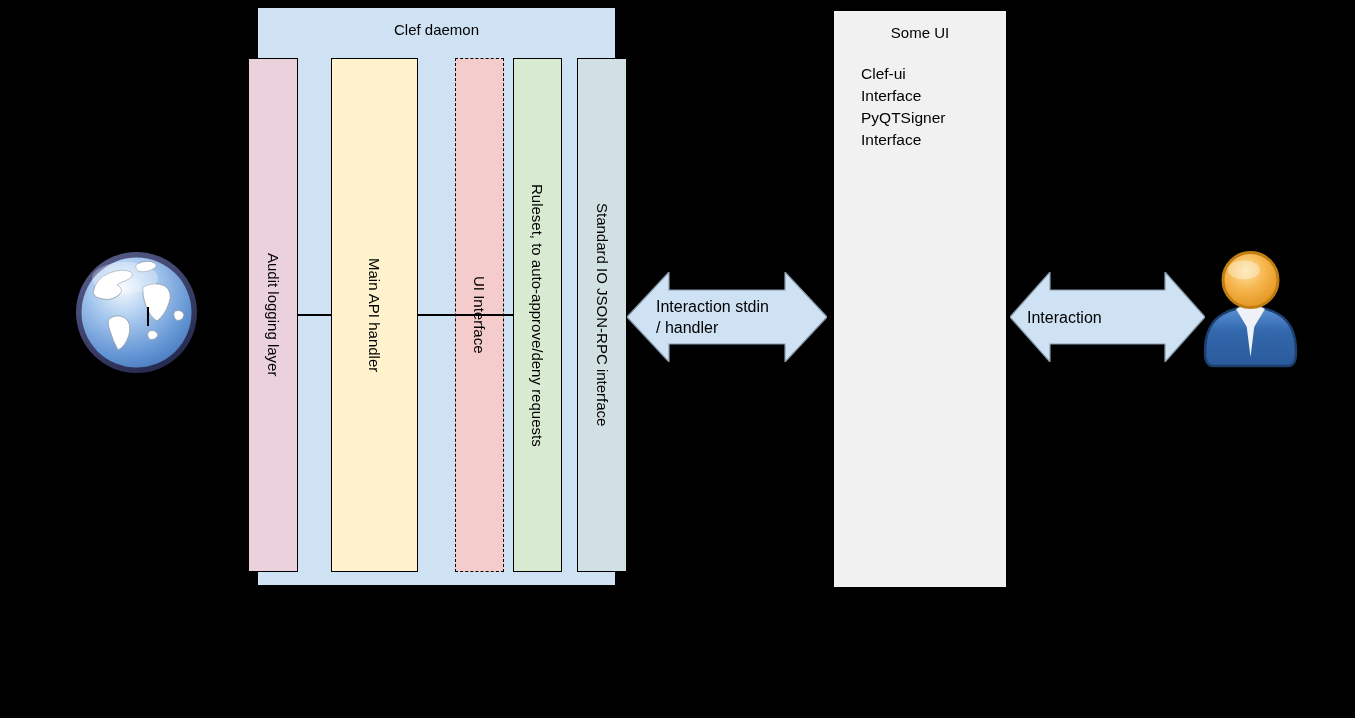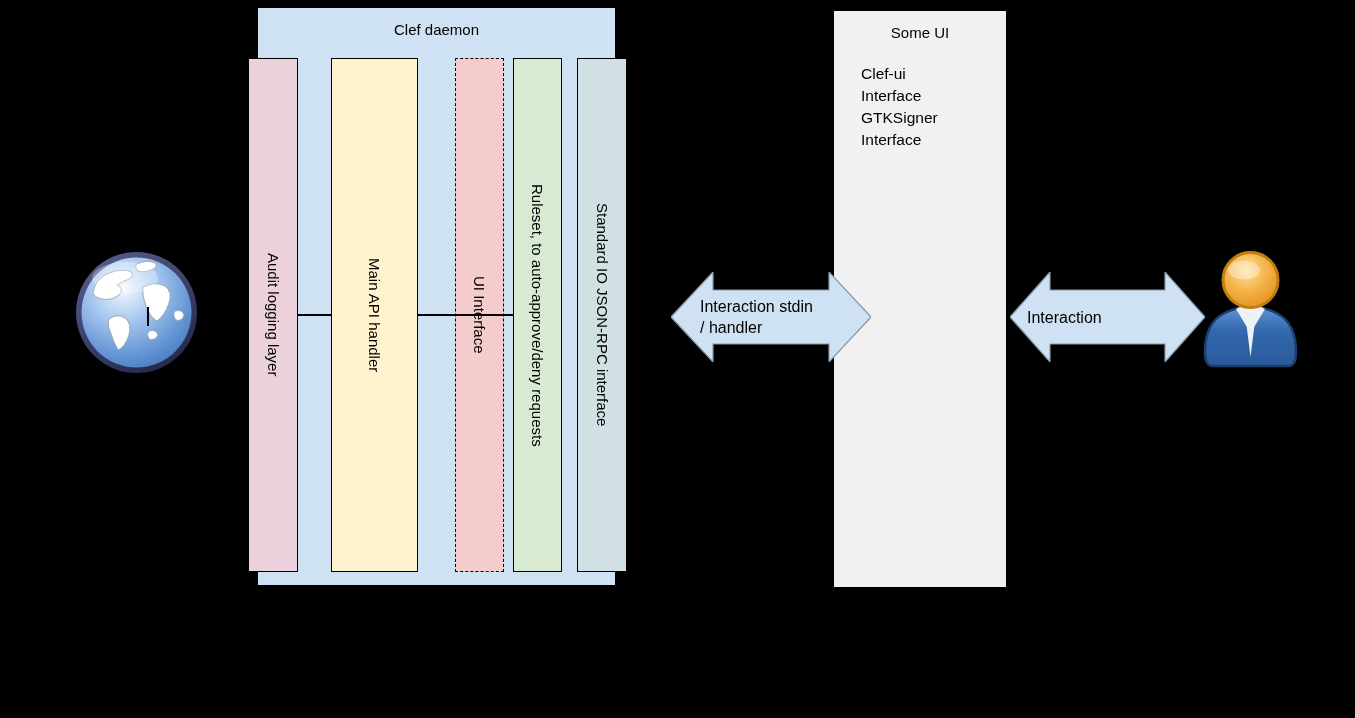--- a/index.html
+++ b/index.html
@@ -69,21 +69,21 @@
 
   
   .arrow {
     position: absolute;
     top: 272px;
     height: 90px;
     z-index: 5;
   }
   .arrow svg { display: block; }
   .arrow polygon { stroke: #8699ab; stroke-width: 1.2; }
-  .arrow-left  { left: 627px; width: 200px; margin-left: 44px; }
+  .arrow-left  { left: 627px; width: 200px; }
   .arrow-right { left: 1010px; width: 195px; }
   .arrow-label {
     position: absolute;
     top: 50%;
     transform: translateY(-50%);
     font-size: 16px;
     line-height: 21px;
     white-space: nowrap;
   }
   .arrow-left  .arrow-label { left: 29px; }
@@ -191,21 +191,21 @@
       <div>Interaction stdin</div>
       <div>/ handler</div>
     </div>
   </div>
 
   <div class="someui-box" style="background-color: rgb(241, 241, 241);">
     <span class="someui-title">Some UI</span>
     <div class="someui-list">
       <span>Clef-ui</span>
       <span>Interface</span>
-      <span>GTKSigner</span>
+      <span>PyQTSigner</span>
       <span>Interface</span>
     </div>
   </div>
 
   <div class="arrow arrow-right">
     <svg viewBox="0 0 195 90" width="195" height="90">
       <polygon points="0,45 40,0 40,18 155,18 155,0 195,45 155,90 155,72 40,72 40,90" fill="#cfe2f3"></polygon>
     </svg>
     <div class="arrow-label">
       <div>Interaction</div>

